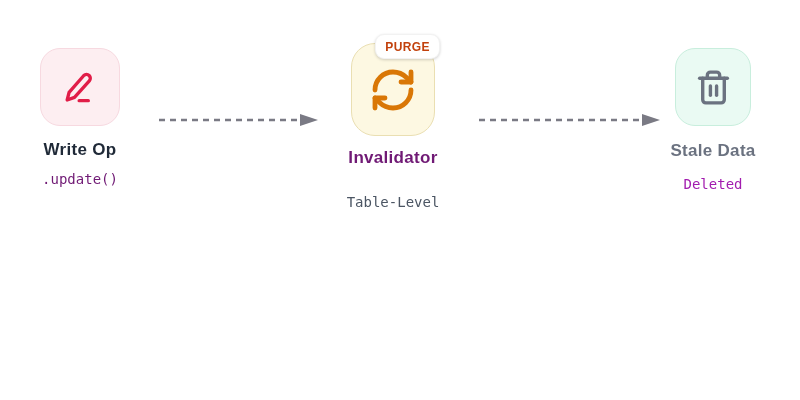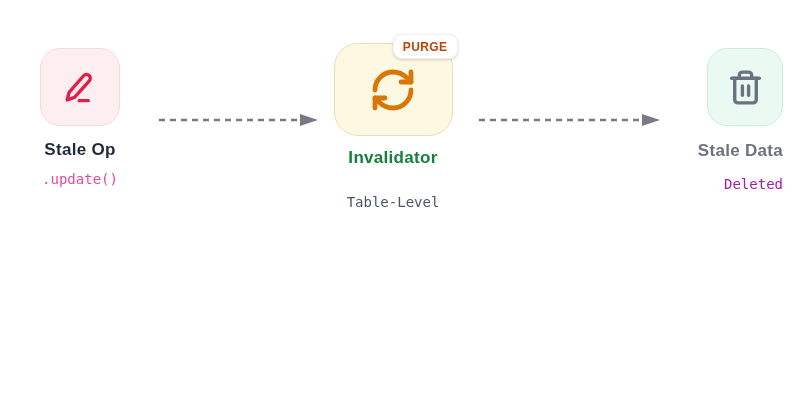--- a/index.html
+++ b/index.html
@@ -17,31 +17,31 @@
   .node {
     position: absolute;
     width: 140px;
     display: flex;
     flex-direction: column;
     align-items: center;
     text-align: center;
   }
   .node--write       { left: 10px;  top: 48px; }
   .node--invalidator { left: 323px; top: 43px; }
-  .node--stale       { left: 643px; top: 48px; align-items: flex-end; }
+  .node--stale       { left: 643px; top: 48px; }
 
   .iconbox {
     position: relative;
     display: flex;
     align-items: center;
     justify-content: center;
     border: 1.5px solid transparent;
   }
   .iconbox--write       { width: 80px; height: 78px; border-radius: 20px; }
-  .iconbox--invalidator { width: 119px; height: 93px; border-radius: 24px; text-decoration: underline; }
+  .iconbox--invalidator { width: 84px; height: 93px; border-radius: 24px; text-decoration: underline; }
   .iconbox--stale       { width: 76px; height: 78px; border-radius: 20px; }
 
   .node-title {
     font-size: 17px;
     line-height: 20px;
     font-weight: 800;
     letter-spacing: .3px;
   }
   .node--write .node-title       { margin-top: 14px; }
   .node--invalidator .node-title { margin-top: 12px; }
@@ -80,42 +80,42 @@
 
 <div class="canvas" style="background: rgb(255, 255, 255);">
 
   <div class="node node--write">
     <div class="iconbox iconbox--write" style="background: rgb(253, 238, 241); border-color: rgb(247, 217, 224); color: rgb(225, 29, 72);">
       <svg width="40" height="40" viewBox="0 0 24 24" fill="none" stroke="currentColor" stroke-width="2" stroke-linecap="round" stroke-linejoin="round">
         <path d="M4.3 19.8 L5.45 15.2 L14.3 5.1 A2.3 2.3 0 0 1 17.6 8.3 L8.7 18.2 Z"></path>
         <path d="M11.5 20.2 H17"></path>
       </svg>
     </div>
-    <div class="node-title" style="color: rgb(31, 41, 55);">Stale Op</div>
-    <div class="node-subtitle" style="color: #ec4899;">.update()</div>
+    <div class="node-title" style="color: rgb(31, 41, 55);">Write Op</div>
+    <div class="node-subtitle" style="color: #701a75;">.update()</div>
   </div>
 
   <div class="arrow arrow--1" style="color: rgb(122, 122, 132);">
     <svg width="161" height="16" viewBox="0 0 161 16">
       <line x1="1" y1="8" x2="142" y2="8" stroke="currentColor" stroke-width="2.4" stroke-dasharray="6 5"></line>
       <polygon points="142,2 160,8 142,14" fill="currentColor"></polygon>
     </svg>
   </div>
 
   <div class="node node--invalidator">
     <div class="iconbox iconbox--invalidator" style="background: rgb(253, 248, 226); border-color: rgb(234, 223, 178); color: rgb(217, 119, 6);">
       <svg width="48" height="48" viewBox="0 0 24 24" fill="none" stroke="currentColor" stroke-width="2.4" stroke-linecap="round" stroke-linejoin="round">
         <path d="M3 12a9 9 0 0 1 9-9 9.75 9.75 0 0 1 6.74 2.74L21 8"></path>
         <path d="M21 3v5h-5"></path>
         <path d="M21 12a9 9 0 0 1-9 9 9.75 9.75 0 0 1-6.74-2.74L3 16"></path>
         <path d="M8 16H3v5"></path>
       </svg>
       <div class="badge" style="color: rgb(194, 65, 12); background: rgb(255, 255, 255);">PURGE</div>
     </div>
-    <div class="node-title" style="color: #15803d;">Invalidator</div>
+    <div class="node-title" style="color: #701a75;">Invalidator</div>
     <div class="node-subtitle" style="color: rgb(75, 85, 99);">Table-Level</div>
   </div>
 
   <div class="arrow arrow--2" style="color: rgb(122, 122, 132);">
     <svg width="183" height="16" viewBox="0 0 183 16">
       <line x1="1" y1="8" x2="164" y2="8" stroke="currentColor" stroke-width="2.4" stroke-dasharray="6 5"></line>
       <polygon points="164,2 182,8 164,14" fill="currentColor"></polygon>
     </svg>
   </div>
 

